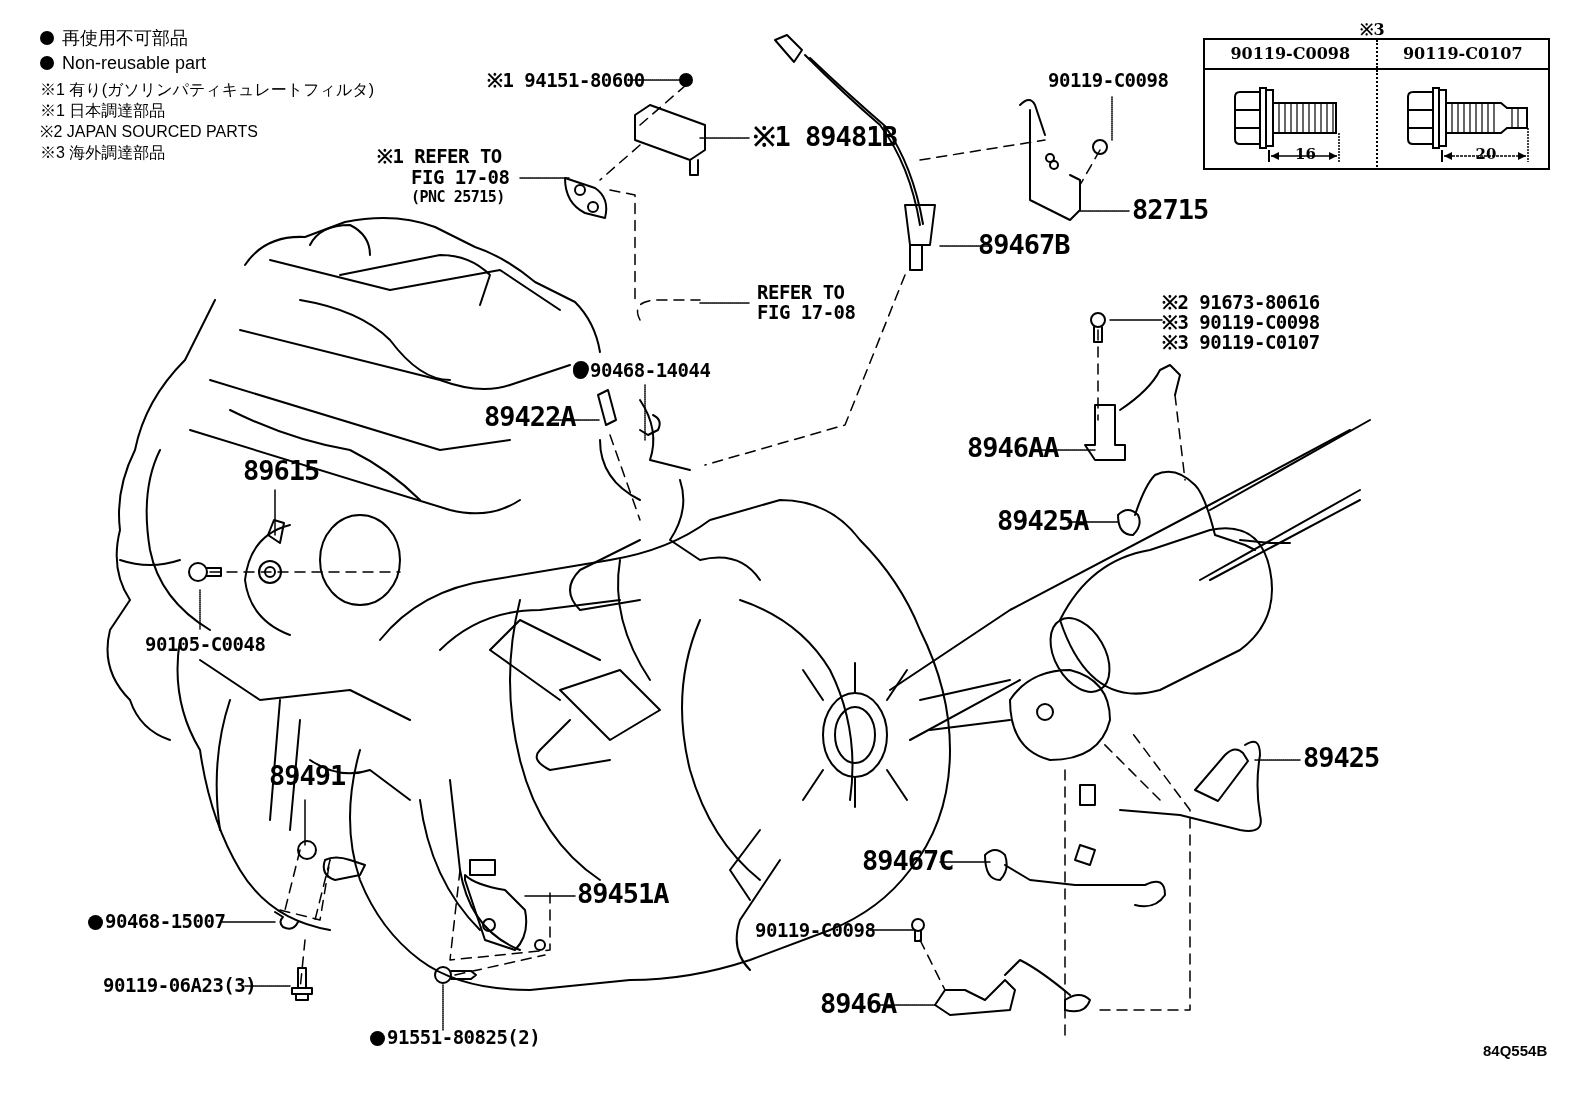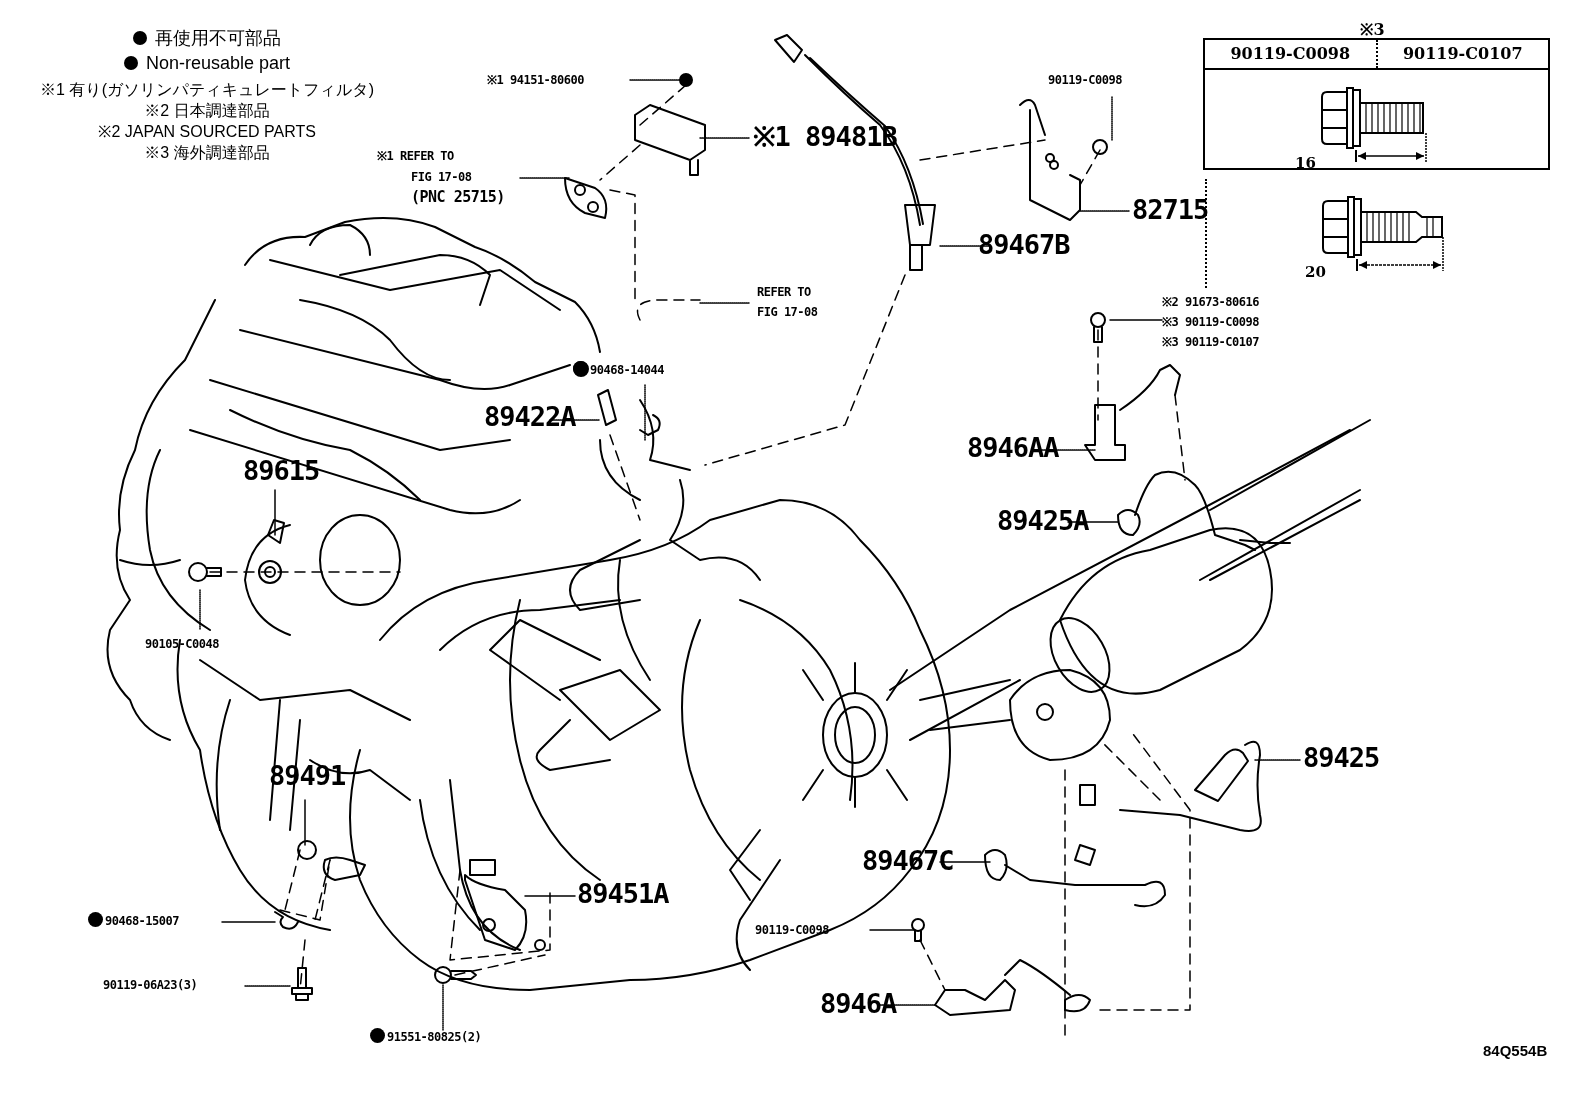--- a/index.html
+++ b/index.html
@@ -1,42 +1,42 @@
 <!DOCTYPE html>
 <html><head>
 <meta charset="utf-8">
 <style>
   html, body { margin: 0; padding: 0; background: #ffffff; }
   body { width: 1592px; height: 1099px; position: relative; overflow: hidden; font-family: "DejaVu Sans", sans-serif; color: #000; }
   .legend { position: absolute; left: 40px; top: 26px; font-family: "Liberation Sans", sans-serif; font-size: 16px; line-height: 21px; }
-  .legend .row { white-space: nowrap; text-align: center; }
+  .legend .row { white-space: nowrap; }
   .legend .big { font-size: 18px; line-height: 25px; }
   .dot { display: inline-block; width: 14px; height: 14px; border-radius: 50%; background: #000; margin-right: 8px; vertical-align: -1px; }
-  .lbl { position: absolute; font-family: "DejaVu Sans Mono", monospace; font-weight: bold; font-size: 12px; letter-spacing: -0.5px; white-space: nowrap; line-height: 18px; }
+  .lbl { position: absolute; font-family: "DejaVu Sans Mono", monospace; font-weight: bold; font-size: 19px; letter-spacing: -0.5px; white-space: nowrap; line-height: 18px; }
   .lbl.big { font-size: 27px; letter-spacing: -1px; }
   .lbl .ldot { display: inline-block; width: 15px; height: 15px; border-radius: 50%; background: #000; margin-right: 2px; vertical-align: -2px; }
   .table3 { position: absolute; left: 1203px; top: 38px; width: 347px; height: 132px; border: 2px solid #000; box-sizing: border-box; }
   .table3 .hdr { display: flex; height: 28px; border-bottom: 2px solid #000; }
   .table3 .hdr div, .table3 .body div { flex: 1; text-align: center; font-family: "DejaVu Serif", serif; font-weight: bold; font-size: 16px; line-height: 28px; }
   .table3 .hdr div + div, .table3 .body div + div { border-left: 2px dotted #000; }
-  .table3 .body { display: flex; height: 100px; flex-direction: column; }
+  .table3 .body { display: flex; height: 100px; }
   .table3 .body div { position: relative; }
   .t3mark { position: absolute; left: 1360px; top: 18px; font-family: "DejaVu Serif", serif; font-weight: bold; font-size: 16px; }
   .figid { position: absolute; left: 1483px; top: 1042px; font-family: "Liberation Sans", sans-serif; font-weight: bold; font-size: 15px; }
   svg.diagram { position: absolute; left: 0; top: 0; }
   .dim { position: absolute; bottom: 2px; font-family: "DejaVu Serif", serif; font-weight: bold; font-size: 15px; }
 </style>
 </head>
 <body>
 
 <div class="legend">
   <div class="row big"><span class="dot"></span><span>再使用不可部品</span></div>
   <div class="row big"><span class="dot"></span><span>Non-reusable part</span></div>
   <div class="row" style="margin-top:3px">※1 有り(ガソリンパティキュレートフィルタ)</div>
-  <div class="row">※2 日本調達部品</div>
+  <div class="row">※1 日本調達部品</div>
   <div class="row">※2 JAPAN SOURCED PARTS</div>
   <div class="row">※3 海外調達部品</div>
 </div>
 
 <div class="t3mark">※3</div>
 <div class="table3">
   <div class="hdr">
     <div>90119-C0098</div>
     <div>90119-C0107</div>
   </div>

